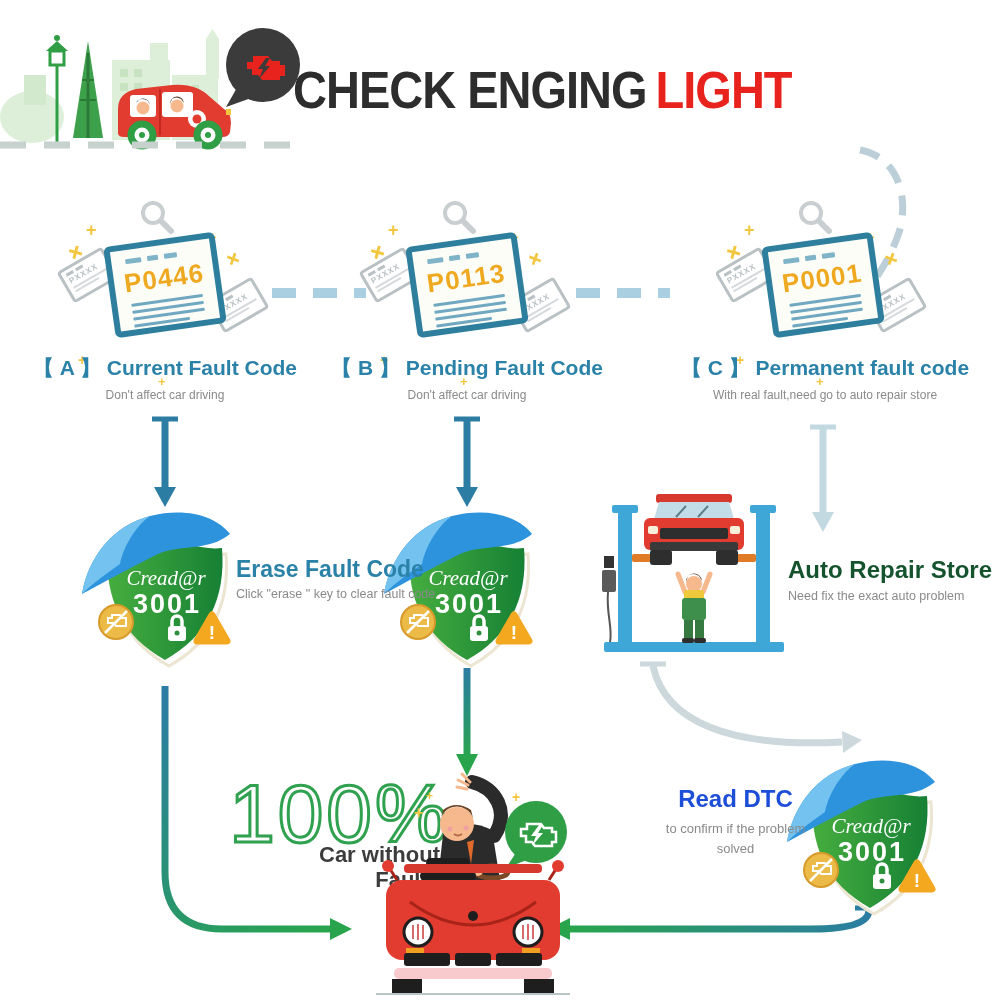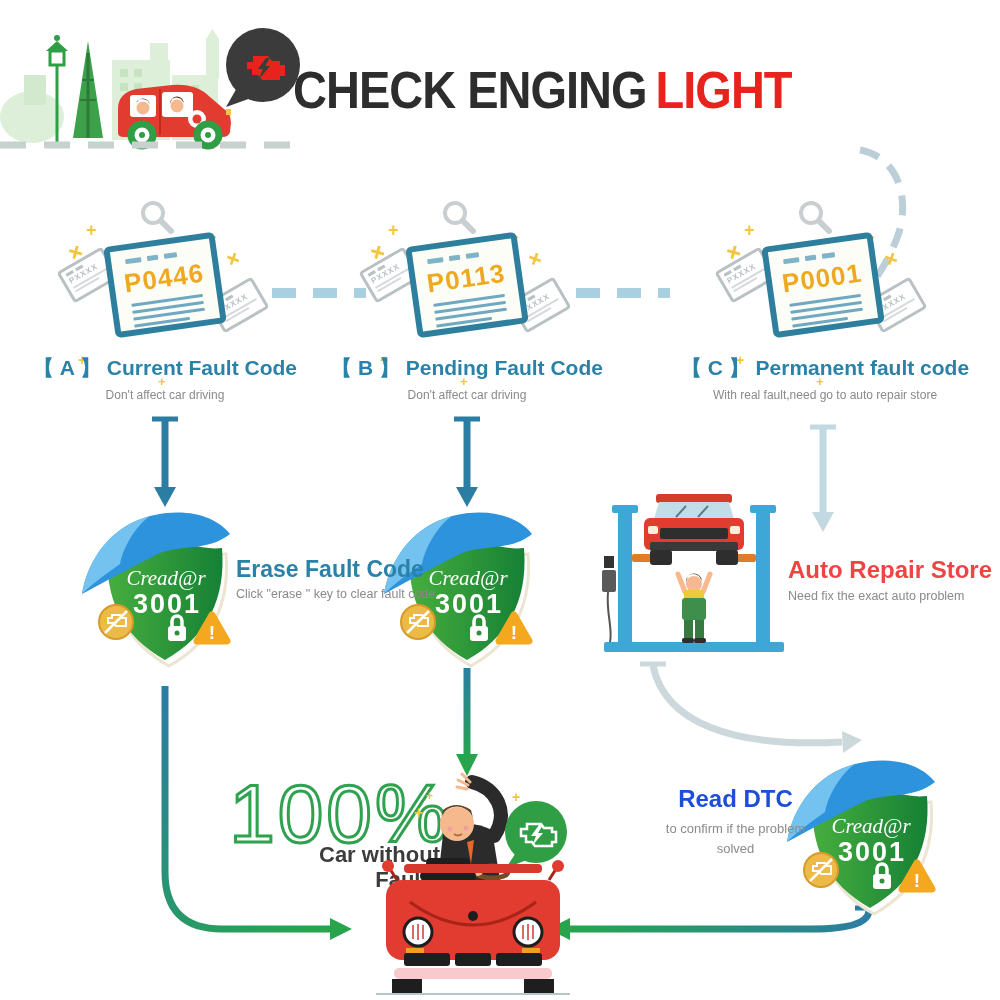--- a/index.html
+++ b/index.html
@@ -31,21 +31,21 @@
   .mini-card .dr i { height:3px; width:8px; background:#b9c1c4; }
   .mini-label { font-size:8px; font-weight:bold; color:#b9c1c4; letter-spacing:1px; margin-top:1px; }
   .mini-card .ln { height:2px; background:#d6dadc; margin-top:2px; }
   .sparkle { position:absolute; color:#f3c63f; font-weight:bold; line-height:1; }
 
   .fault-label { font-size:21px; font-weight:bold; color:#2b82a8; text-align:center; white-space:nowrap; }
   .fault-caption { font-size:12px; color:#8a8a8a; text-align:center; margin-top:6px; }
 
   .erase-title { font-size:23px; font-weight:bold; color:#2b82a8; white-space:nowrap; }
   .small-caption { font-size:12.5px; color:#8a8a8a; white-space:nowrap; }
-  .repair-title { font-size:24px; font-weight:bold; color:#ef4444; white-space:nowrap;text-align:center; }
+  .repair-title { font-size:24px; font-weight:bold; color:#14532d; white-space:nowrap;text-align:center; }
 
   .result-lines { width:208px; text-align:right; font-size:22px; font-weight:bold; color:#3c3c3c; line-height:1.15; }
   .dtc-block { width:215px; text-align:center; }
   .yesno { font-size:27px; font-weight:bold; color:#2aa84c; letter-spacing:2px; }
   .readdtc { font-size:24px; font-weight:bold; color:#1d4ed8; margin-top:2px; }
   .dtc-cap { font-size:13px; color:#8a8a8a; line-height:1.5; margin-top:6px; }
 
   svg { display:block; }
 </style>
 </head>

